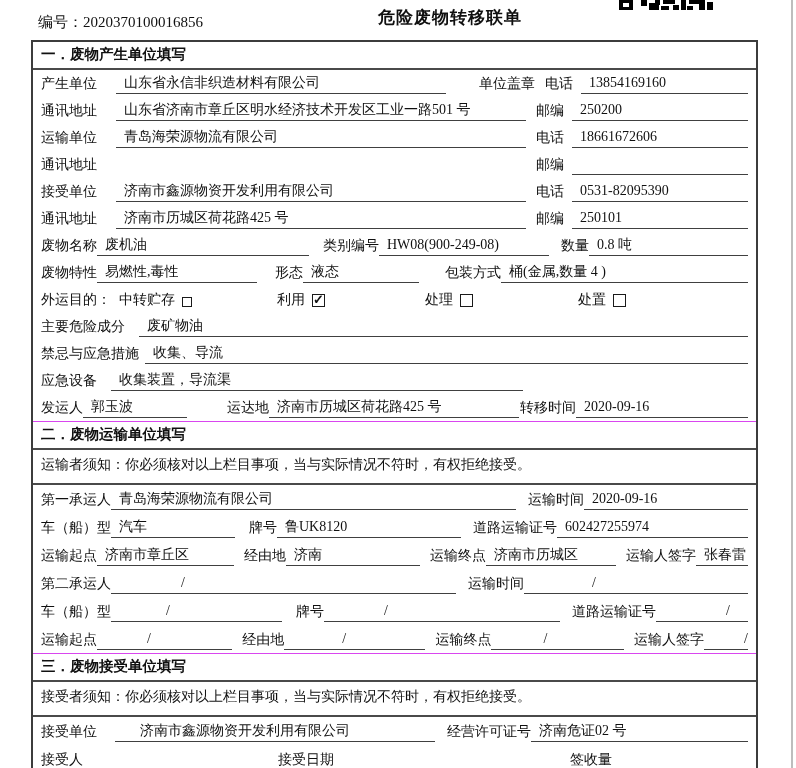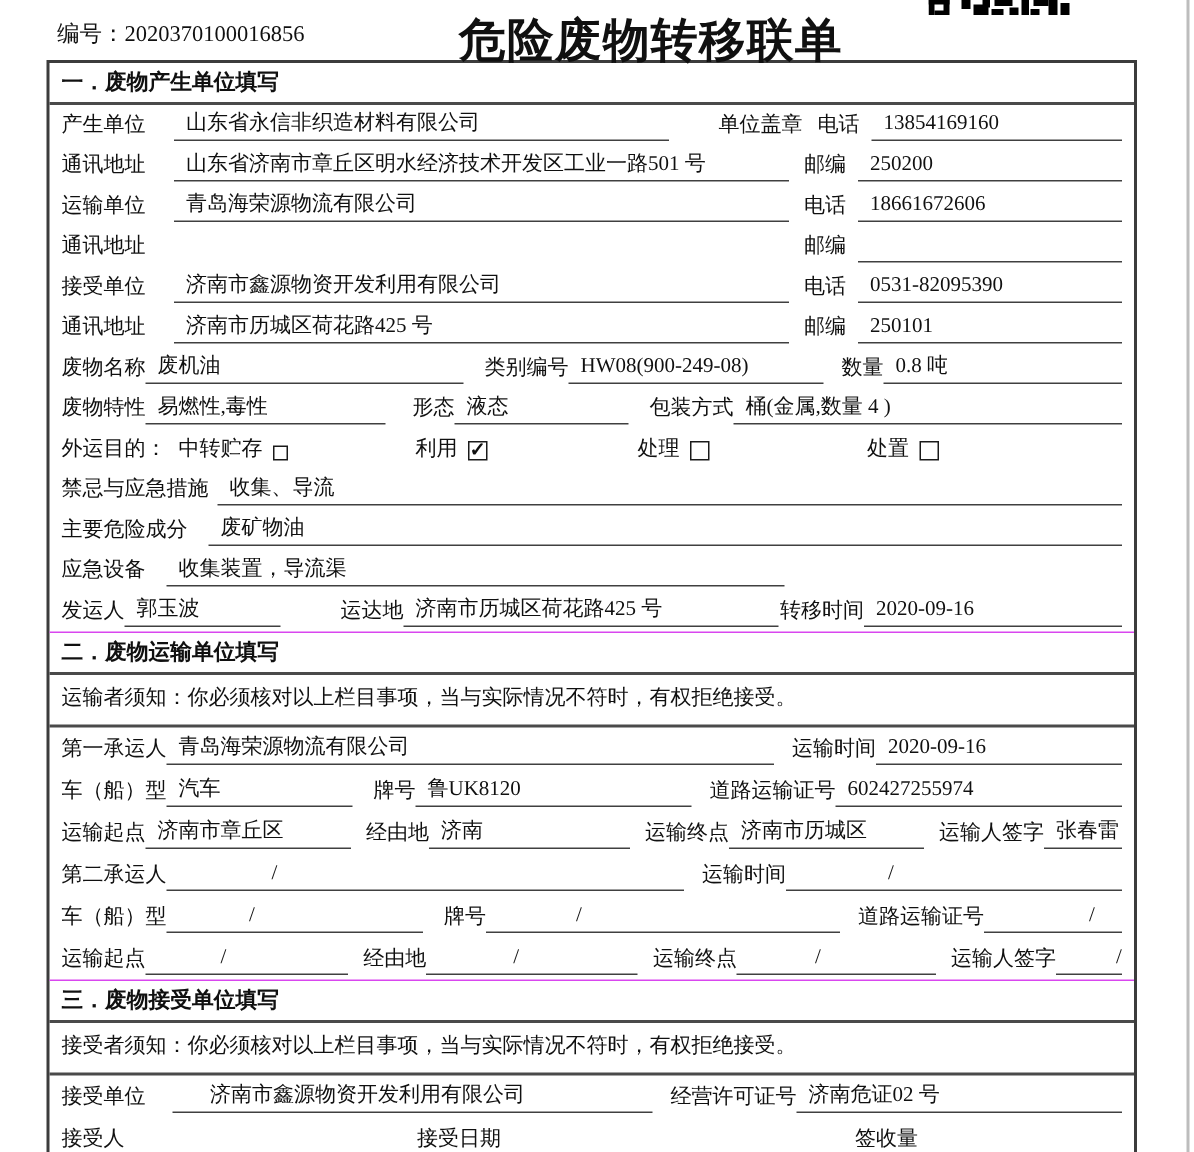--- a/index.html
+++ b/index.html
@@ -5,22 +5,22 @@
   html,body { margin:0; padding:0; }
   body {
     width:796px; height:768px; background:#ffffff; overflow:hidden;
     font-family:"Liberation Serif","DejaVu Serif",serif;
     color:#101010; position:relative;
   }
   .page-edge { position:absolute; top:0; bottom:0; left:791px; width:2px; background:#bdbdbd; }
   
   .hdr { position:relative; height:40px;padding-left:16px; }
   .serial { position:absolute; left:38px; top:13px; font-size:15px; white-space:nowrap; }
-  .title { position:absolute; left:50%; top:6px; transform:translateX(-50%); margin-left:36px;
-           font-size:31px; font-weight:bold; letter-spacing:1px; white-space:nowrap; }
+  .title { position:absolute; left:50%; top:6px; transform:translateX(-50%); margin-left:52px;
+           font-size:17px; font-weight:bold; letter-spacing:1px; white-space:nowrap; }
   .qr { position:absolute; left:619px; top:0; }
   
   .form { width:723px; margin-left:31px; border:2px solid #3c3c3c; background:#fff; }
   .sec-h { font-weight:bold; font-size:14.5px; padding:3px 8px 4px; border-bottom:2px solid #4a4a4a; }
   .sec-h.bt { border-top:1px solid #d946ef; }
   .notice { font-size:14px; padding:6px 8px 9px; border-bottom:2px solid #4a4a4a; }
   .r { display:flex; align-items:flex-end; min-height:24px; padding:0 8px 3px; font-size:14px; line-height:20px; }
   .s23 .r { min-height:25px; }
   .lbl { white-space:nowrap; }
   .u { border-bottom:1px solid #404040; padding:0 4px 0 8px; white-space:nowrap; overflow:hidden; min-height:18px; }
@@ -142,21 +142,21 @@
     <span class="u" style="width:158px">HW08(900-249-08)</span>
     <span class="lbl" style="margin-left:12px">数量</span>
     <span class="u fill">0.8 吨</span>
   </div>
 
   <div class="r">
     <span class="lbl">废物特性</span>
     <span class="u" style="width:148px">易燃性,毒性</span>
     <span class="lbl" style="margin-left:18px">形态</span>
     <span class="u" style="width:104px">液态</span>
-    <span class="lbl" style="margin-left:14px">包装方式</span>
+    <span class="lbl" style="margin-left:26px">包装方式</span>
     <span class="u fill">桶(金属,数量 4 )</span>
   </div>
 
   <div class="r">
     <span class="lbl">外运目的：</span>
     <span class="opt" style="margin-left:8px">
       <span class="lbl">中转贮存</span>
       <span class="cb sm"></span>
     </span>
     <span class="opt" style="margin-left:85px">
@@ -167,27 +167,27 @@
       <span class="lbl">处理</span>
       <span class="cb"></span>
     </span>
     <span class="opt" style="margin-left:105px">
       <span class="lbl">处置</span>
       <span class="cb"></span>
     </span>
   </div>
 
   <div class="r">
+    <span class="lbl" style="padding-right:14px">主要危险成分</span>
+    <span class="u fill">废矿物油</span>
+  </div>
+
+  <div class="r">
     <span class="lbl" style="padding-right:6px">禁忌与应急措施</span>
     <span class="u fill">收集、导流</span>
-  </div>
-
-  <div class="r">
-    <span class="lbl" style="padding-right:14px">主要危险成分</span>
-    <span class="u fill">废矿物油</span>
   </div>
 
   <div class="r">
     <span class="lbl" style="padding-right:14px">应急设备</span>
     <span class="u" style="width:400px">收集装置，导流渠</span>
   </div>
 
   <div class="r">
     <span class="lbl">发运人</span>
     <span class="u" style="width:92px">郭玉波</span>

